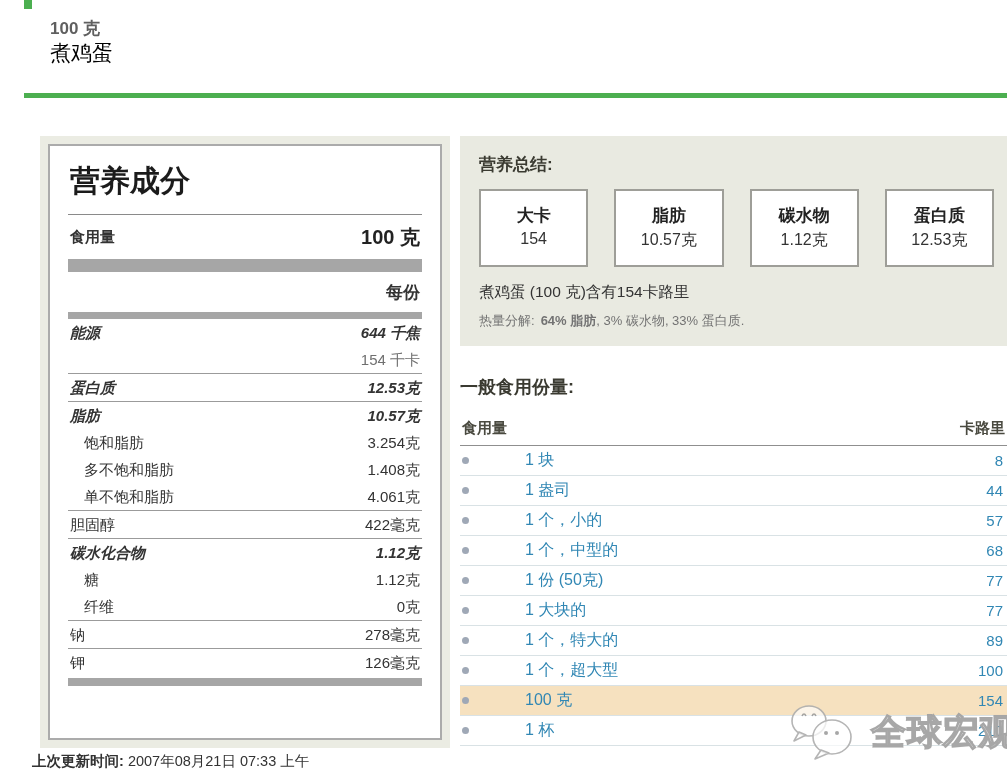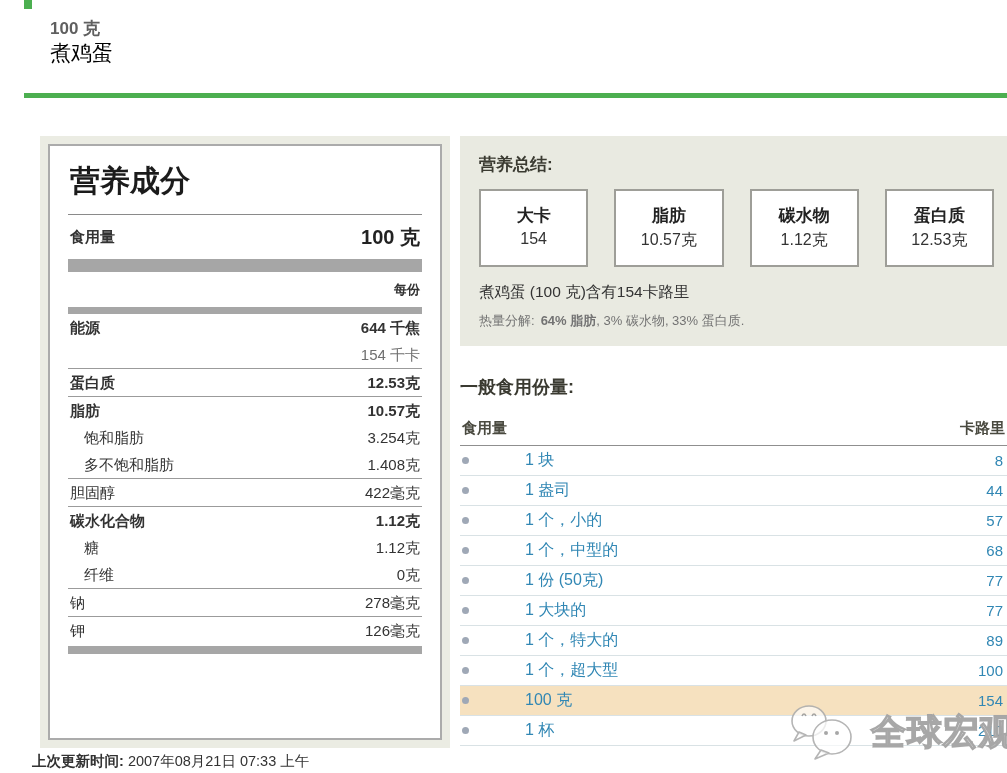--- a/index.html
+++ b/index.html
@@ -17,27 +17,27 @@
 
   
   .nut-wrap { position:absolute; top:136px; left:16px; width:410px; height:612px; background:#EBECE3; padding:8px; }
   .nut-box { width:100%; height:100%; background:#fff; border:2px solid #ABABAB; padding:13px 18px 0 18px; overflow:hidden; }
   .nut-title { font-size:30px; font-weight:bold; color:#1b1b1b; padding:2px 0 12px 2px; }
   .nut-titlesep { border-top:1px solid #8a8a8a; }
   .srv-row { display:flex; justify-content:space-between; align-items:center; padding:9px 2px 8px 2px; }
   .srv-label { font-size:15px; font-weight:bold; color:#333; }
   .srv-value { font-size:20px; font-weight:bold; color:#222; }
   .bar-thick { height:13px; background:#A6A6A6; }
-  .per-serv { text-align:right; font-size:13px; font-weight:bold; color:#333; padding:9px 2px 8px 0; }
+  .per-serv { text-align:right; font-size:17px; font-weight:bold; color:#333; padding:9px 2px 8px 0; }
   .bar-med { height:7px; background:#A6A6A6; }
   .bar-end { height:8px; background:#A6A6A6; margin-top:2px; }
   .nrow { display:flex; justify-content:space-between; align-items:baseline; padding:5px 2px; font-size:15px; line-height:17px; }
   .nrow .lab { color:#333; }
   .nrow .val { color:#333; }
-  .nrow.bold .lab, .nrow.bold .val { font-weight:bold; }
+  .nrow.bold .lab, .nrow.bold .val { font-weight:bold;font-style:italic; }
   .nrow.muted .val { color:#6f6f6f; }
   .nrow.indent .lab { padding-left:14px; }
   .nrow.sep { border-top:1px solid #9b9b9b; }
   .updated { position:absolute; top:752px; left:8px; font-size:14.5px; color:#333; }
   .updated b { font-weight:bold; }
 
   
   .sum-panel { position:absolute; top:136px; left:436px; width:550px; height:210px; background:#E9EAE1; padding:17px 16px 0 19px; }
   .sum-title { font-size:17px; font-weight:bold; color:#3a3a31; margin-bottom:13px; }
   .fact-boxes { display:flex; gap:26px; }
@@ -110,20 +110,24 @@
         <span class="lab">脂肪</span>
         <span class="val">10.57克</span>
       </div>
       <div class="nrow indent">
         <span class="lab">饱和脂肪</span>
         <span class="val">3.254克</span>
       </div>
       <div class="nrow indent">
         <span class="lab">多不饱和脂肪</span>
         <span class="val">1.408克</span>
+      </div>
+      <div class="nrow indent">
+        <span class="lab">单不饱和脂肪</span>
+        <span class="val">4.061克</span>
       </div>
       <div class="nrow sep">
         <span class="lab">胆固醇</span>
         <span class="val">422毫克</span>
       </div>
       <div class="nrow bold sep">
         <span class="lab">碳水化合物</span>
         <span class="val">1.12克</span>
       </div>
       <div class="nrow indent">

